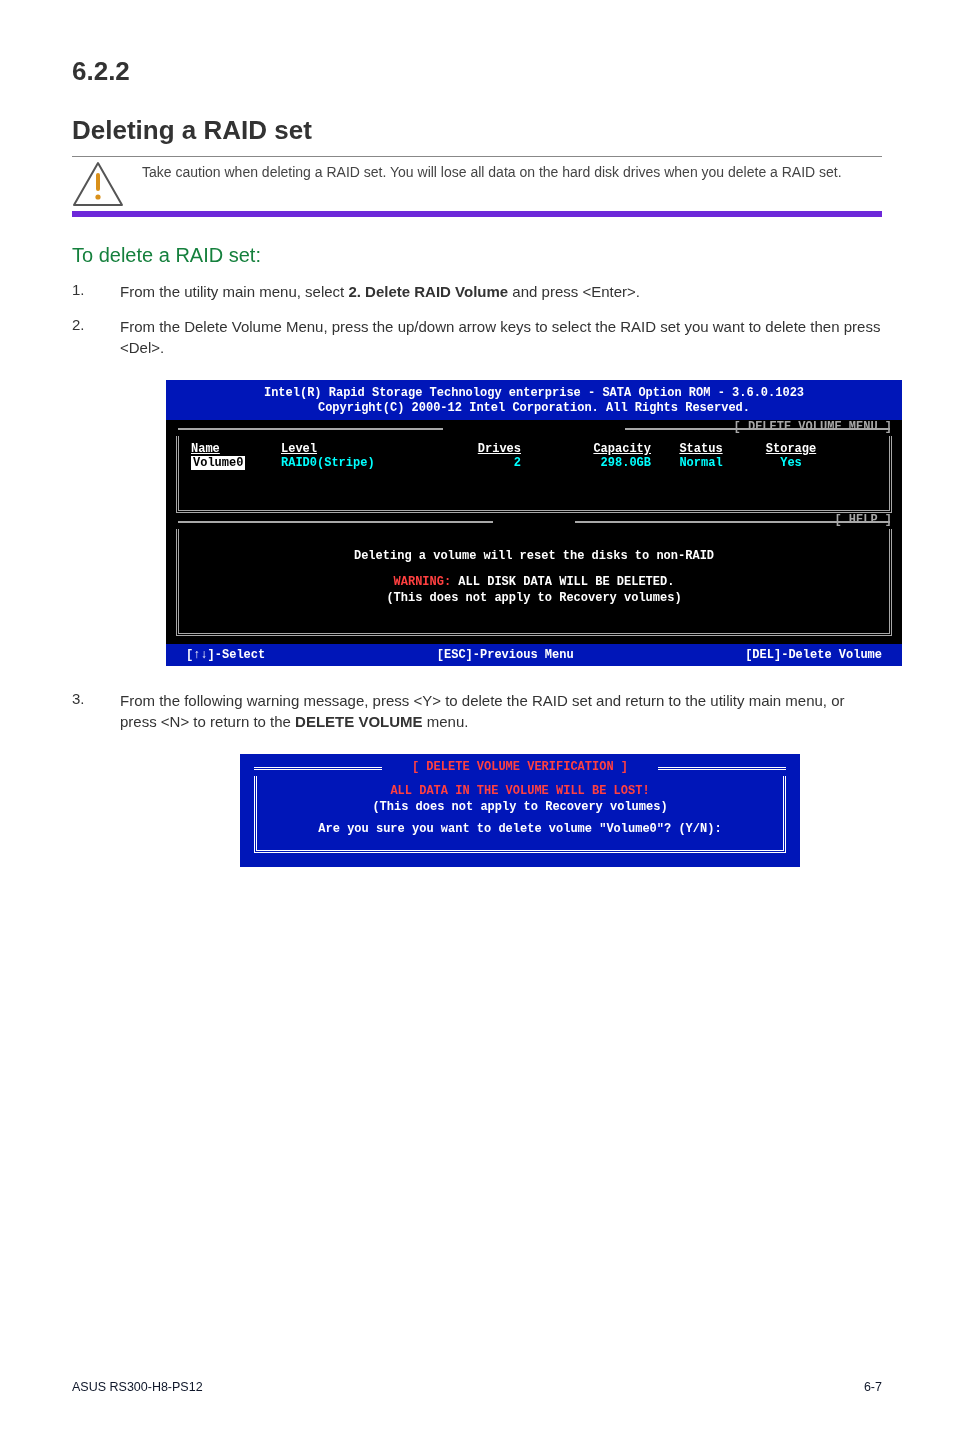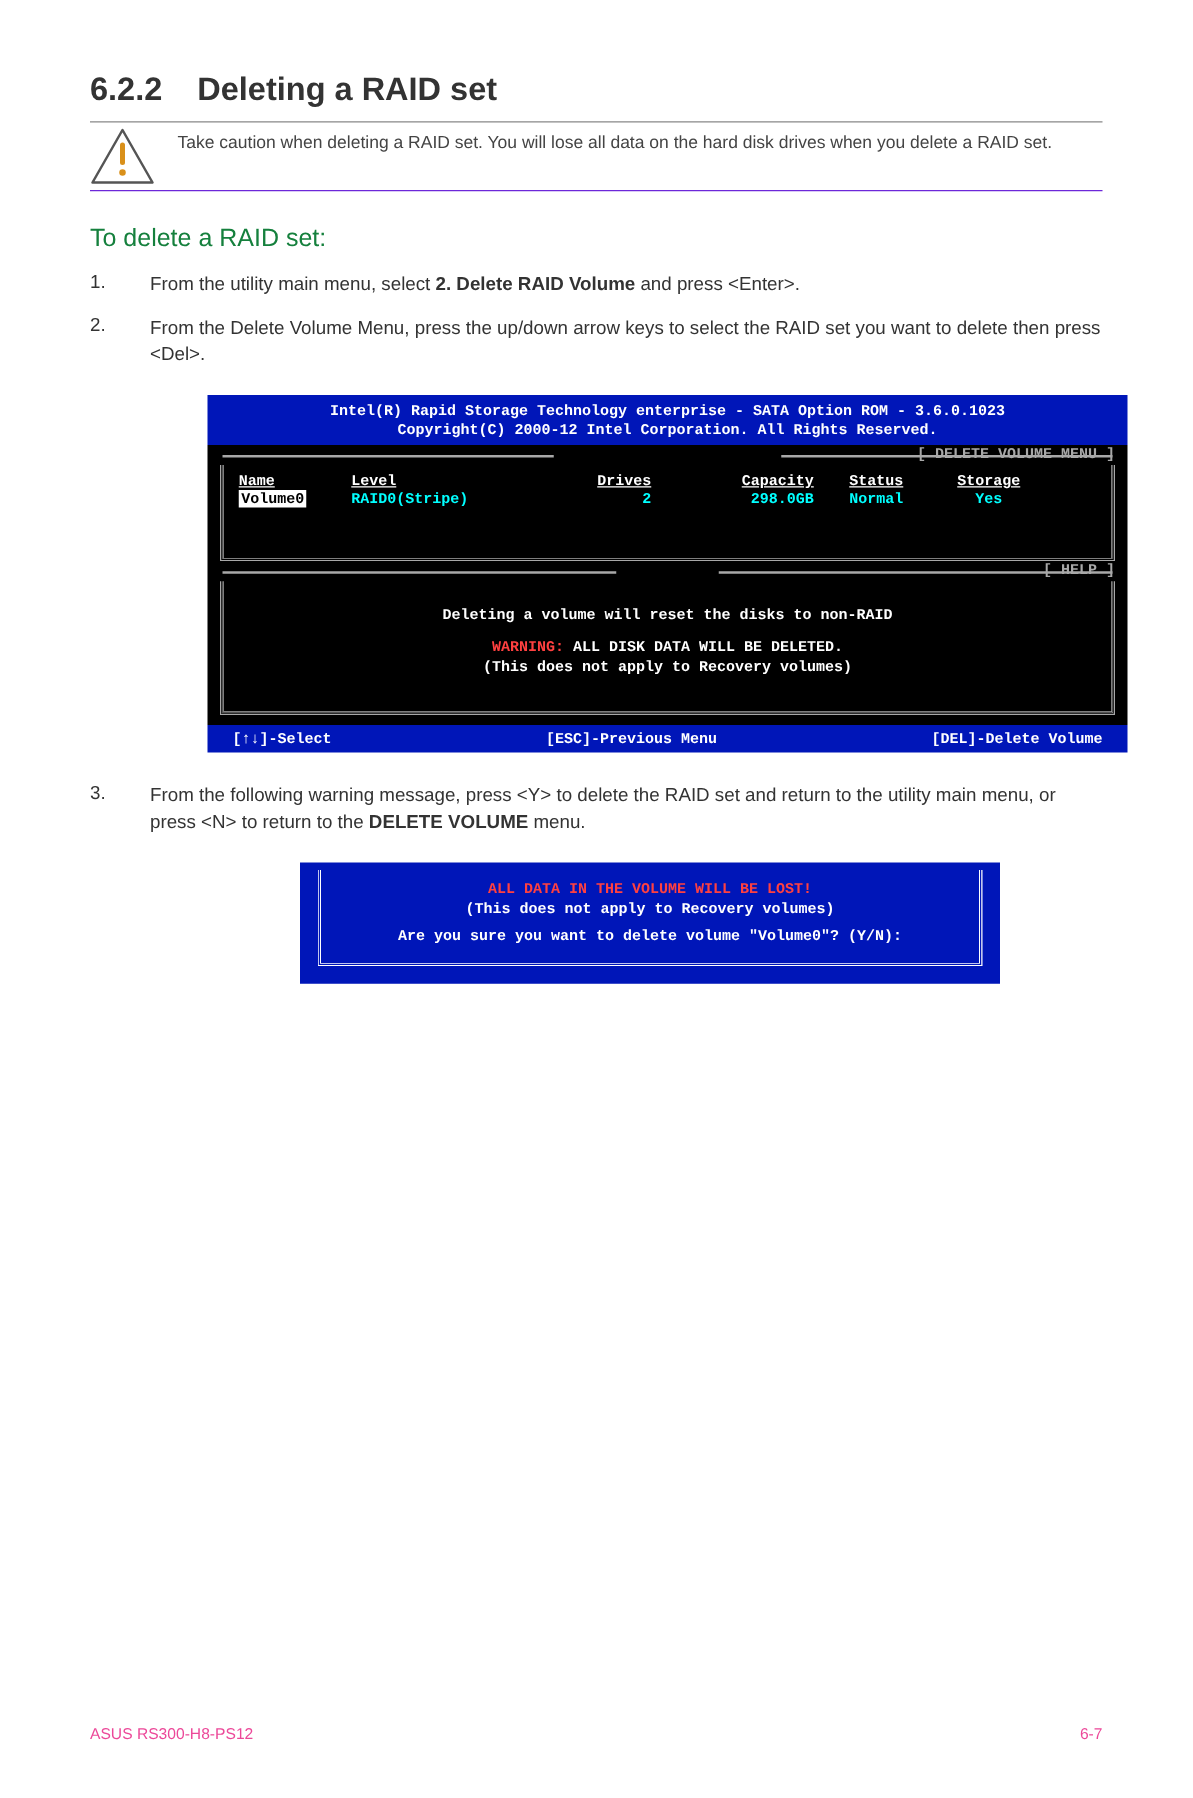--- a/index.html
+++ b/index.html
@@ -25,35 +25,36 @@
     box-sizing: border-box;
     padding: 56px 72px 40px 72px;
     min-height: 1438px;
     position: relative;
   }
   .section-heading {
     display: flex;
     align-items: baseline;
     gap: 28px;
     margin-bottom: 10px;
+    flex-direction: column;
   }
   .section-num {
     font-size: 26px;
     font-weight: 700;
   }
   .section-title {
     font-size: 26px;
     font-weight: 700;
   }
   .callout {
     display: flex;
     align-items: flex-start;
     gap: 18px;
     border-top: 1px solid #888;
-    border-bottom: 1px solid #6d28d9;
+    border-bottom: 6px solid #6d28d9;
     padding: 4px 0;
     margin-left: 0;
     margin-bottom: 24px;
   }
   .callout .icon {
     flex: 0 0 52px;
     height: 46px;
   }
   .callout .icon svg { display: block; }
   .callout .text {
@@ -215,21 +216,21 @@
   .dlg-box .q { margin-top: 8px; }
 
   .page-footer {
     position: absolute;
     bottom: 44px;
     left: 72px;
     right: 72px;
     display: flex;
     justify-content: space-between;
     font-size: 12.5px;
-    color: #ec4899;
+    color: #0f172a;
   }
 </style>
 </head>
 <body>
 
 <div class="page">
 
   <div class="section-heading">
     <span class="section-num">6.2.2</span>
     <span class="section-title">Deleting a RAID set</span>
@@ -309,20 +310,21 @@
     <li>
       <span class="num">3.</span>
       <span class="step-body">
         <span>From the following warning message, press &lt;Y&gt; to delete the RAID set and return to the utility main menu, or press &lt;N&gt; to return to the </span><span class="bold">DELETE VOLUME</span><span> menu.</span>
       </span>
     </li>
   </ol>
 
   <div class="bios-dialog-wrap">
     <div class="bios-dialog">
+      <div class="dlg-title-row">[ DELETE VOLUME VERIFICATION ]</div>
       <div class="dlg-box">
         <div class="line warn">ALL DATA IN THE VOLUME WILL BE LOST!</div>
         <div class="line">(This does not apply to Recovery volumes)</div>
         <div class="line q">Are you sure you want to delete volume "Volume0"? (Y/N):</div>
       </div>
     </div>
   </div>
 
   <div class="page-footer">
     <span>ASUS RS300-H8-PS12</span>

